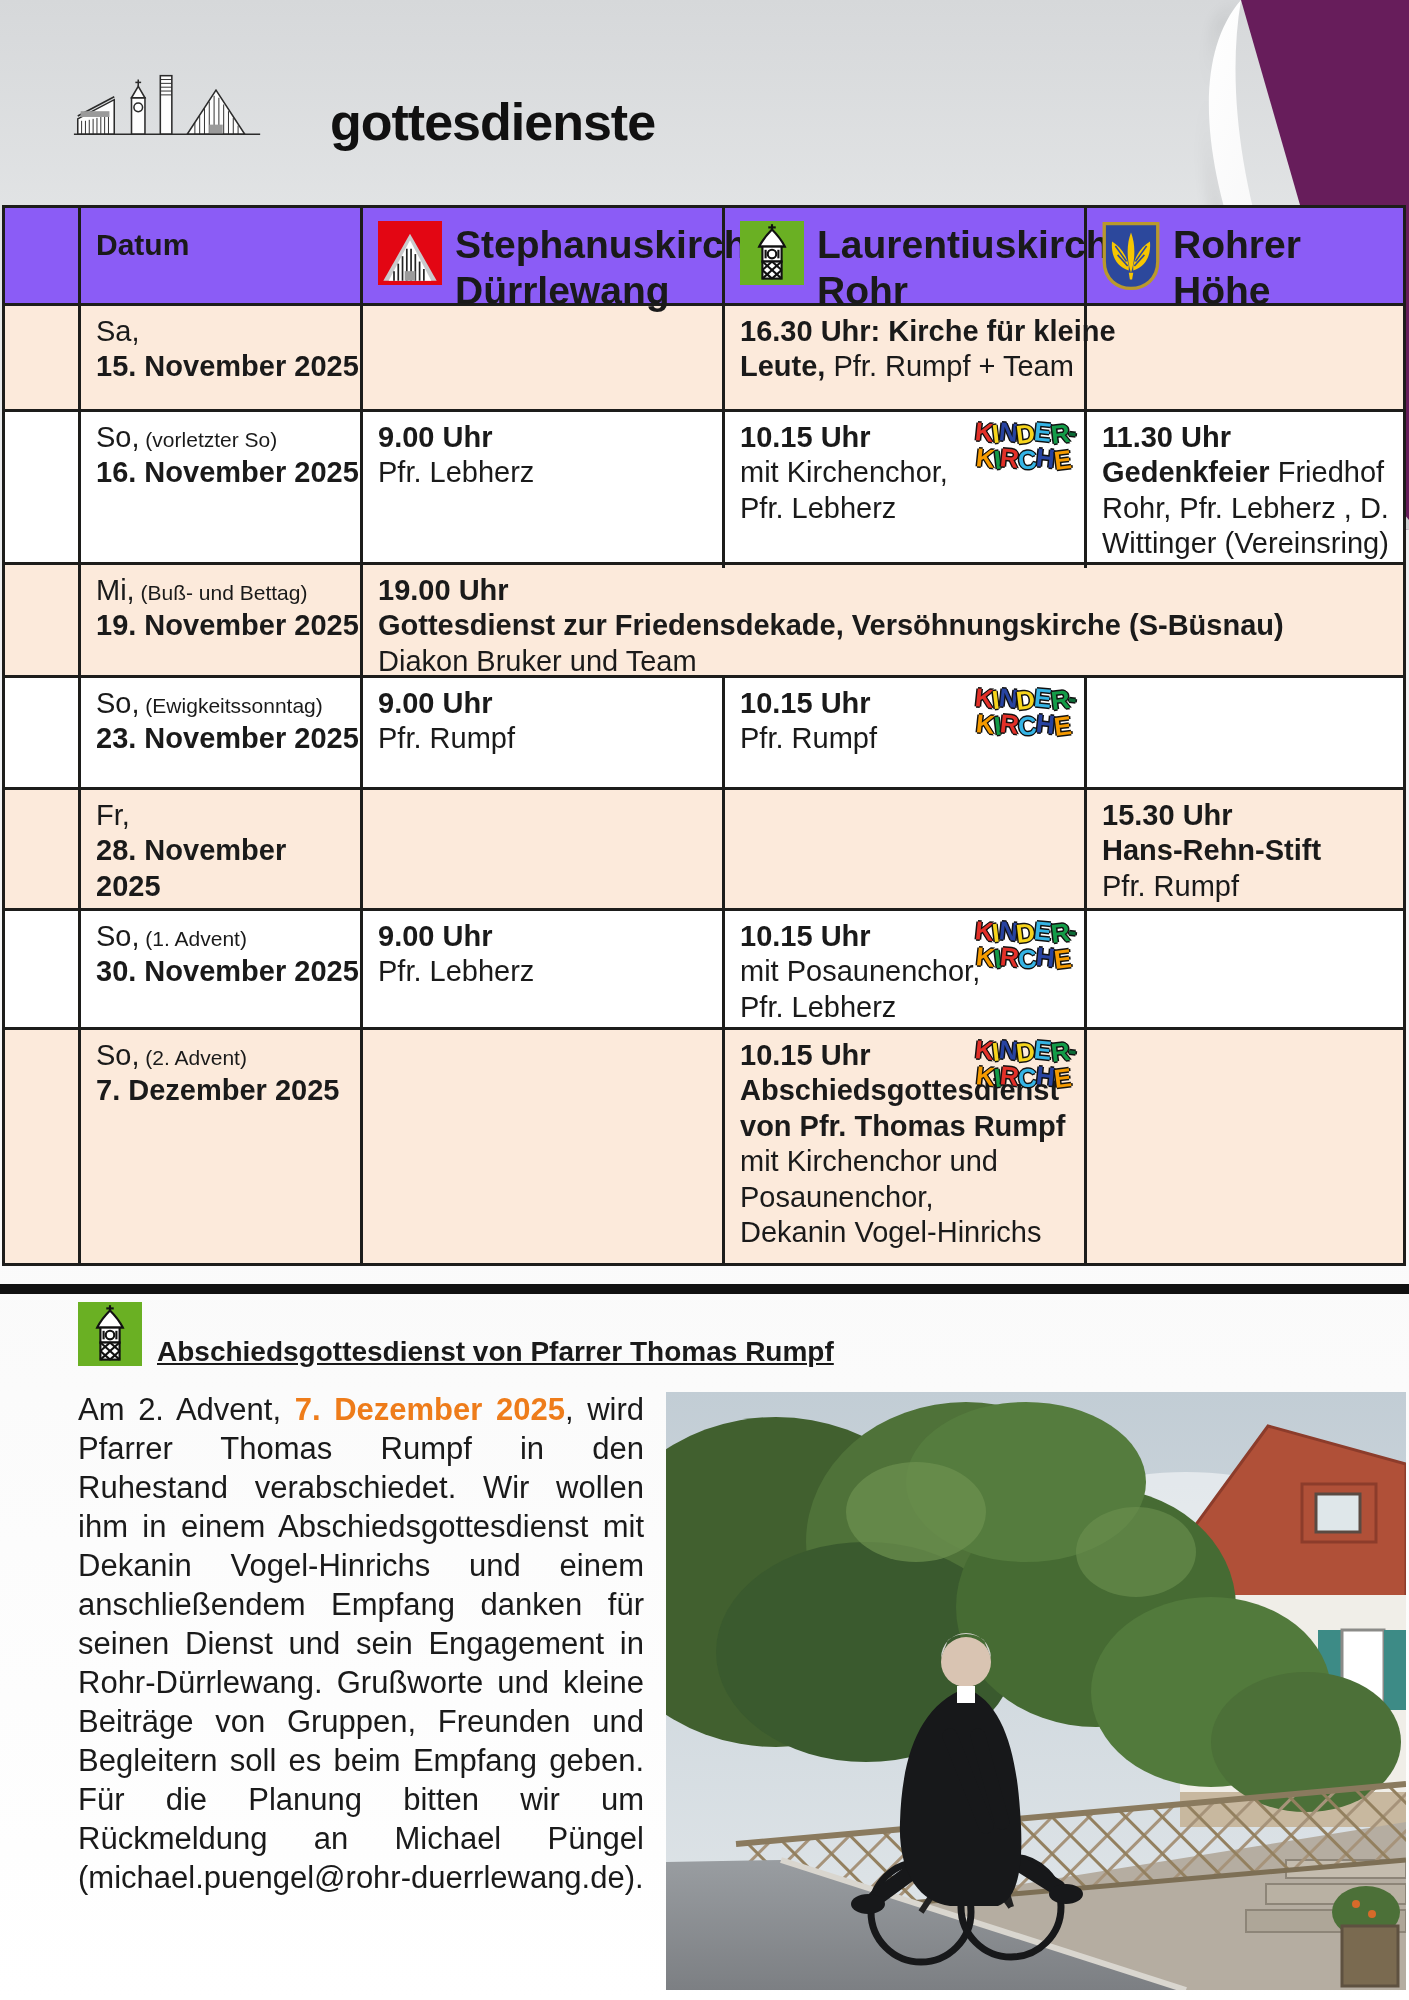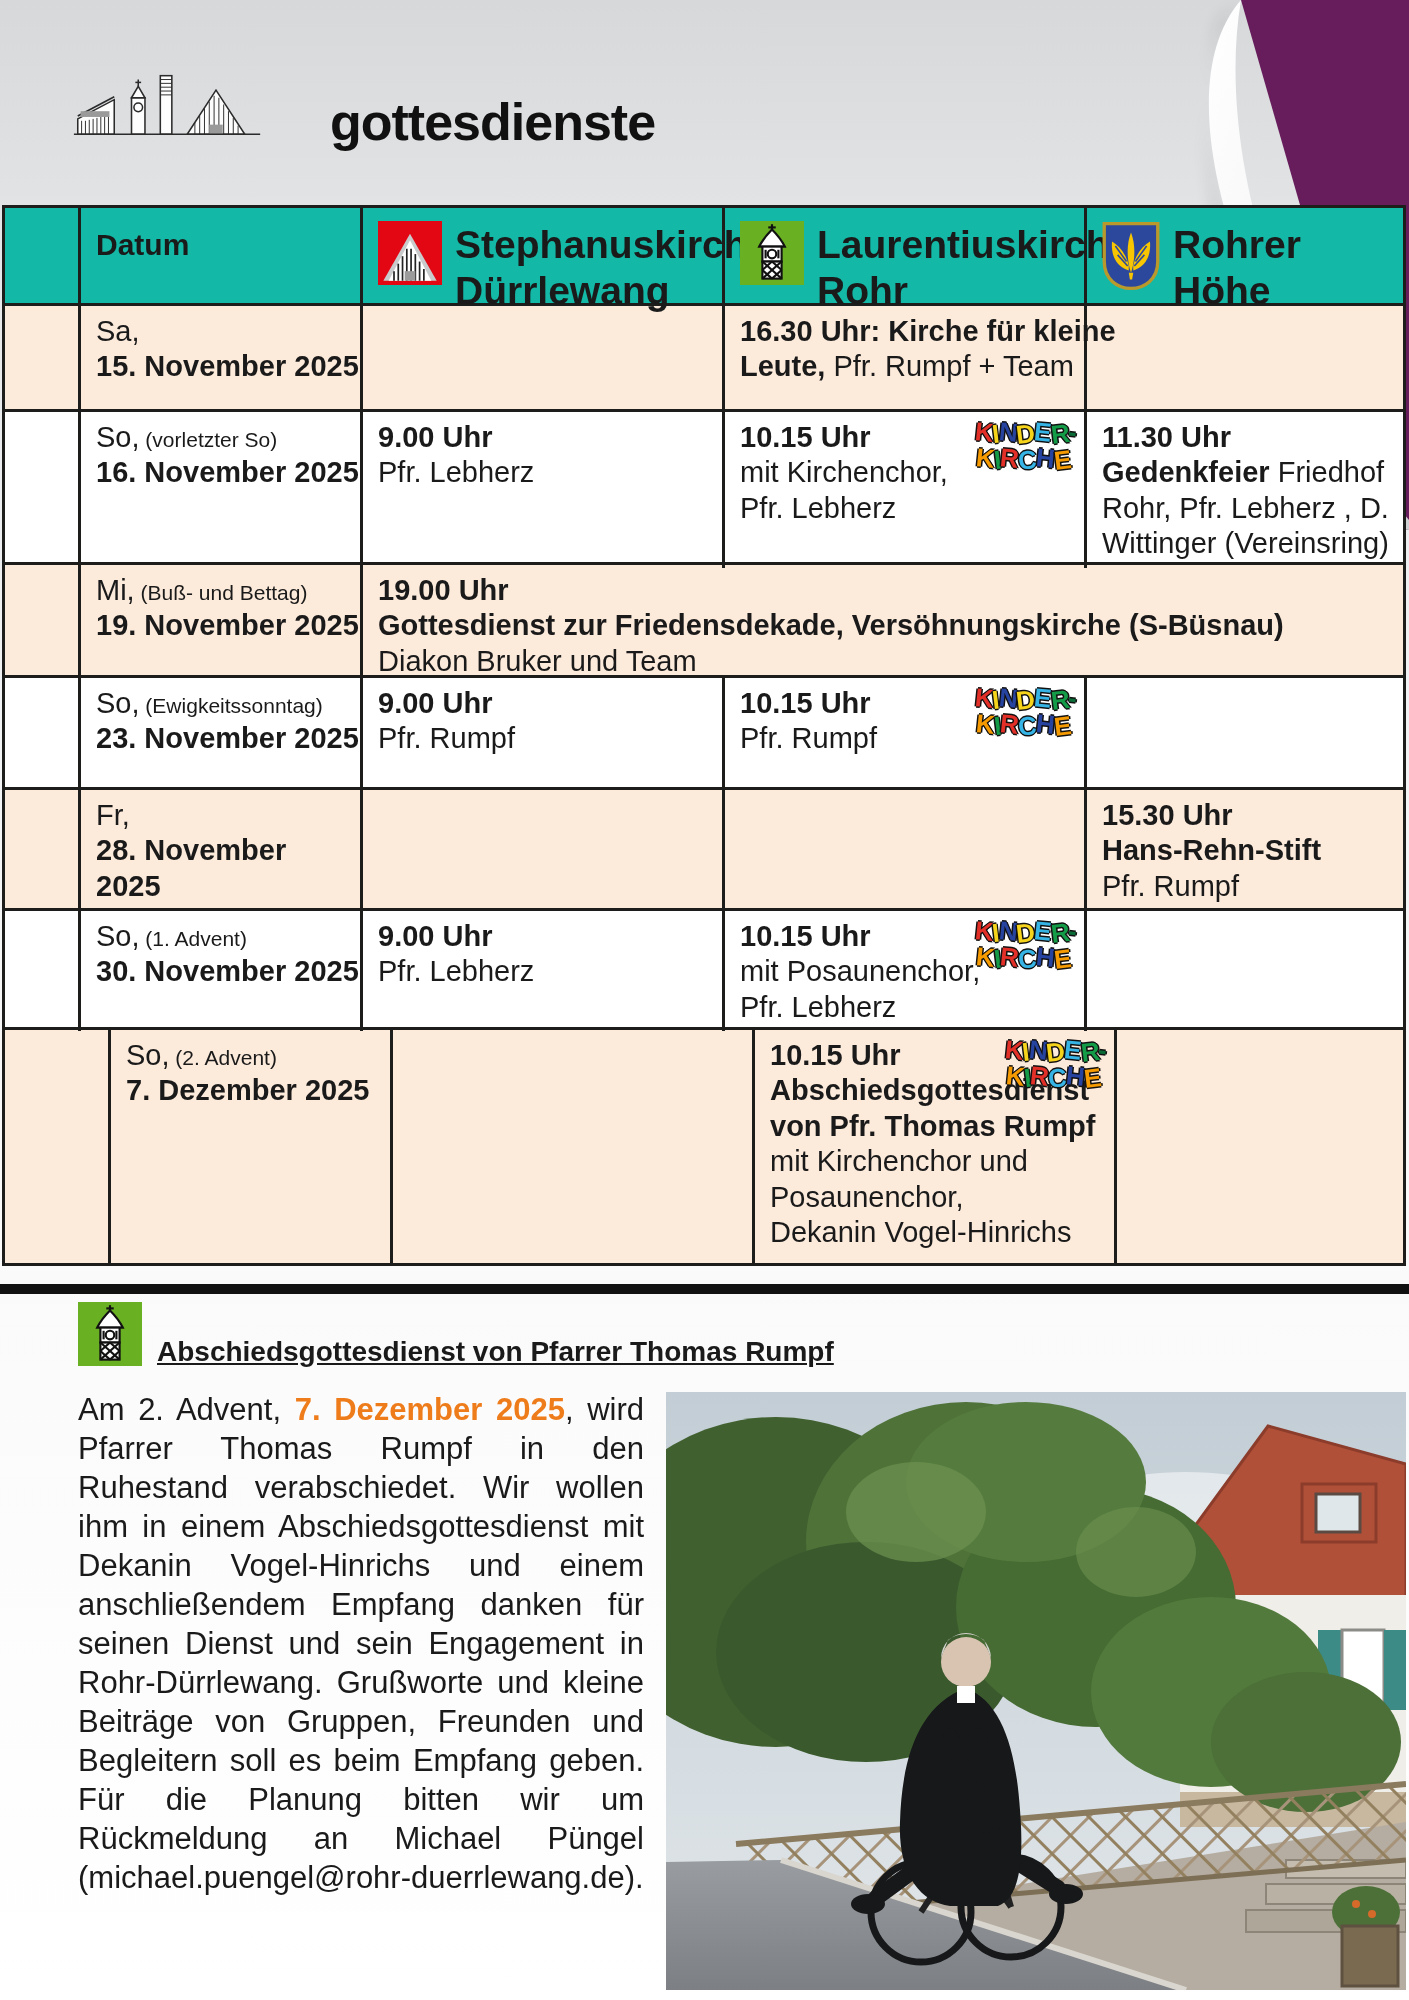--- a/index.html
+++ b/index.html
@@ -6,31 +6,31 @@
   .page{position:relative;width:1409px;height:2000px;margin:0 auto;overflow:hidden;
     background:linear-gradient(180deg,#d6d8da 0%,#e6e8e9 15%,#f1f2f3 35%,#fafafa 62%,#ffffff 100%);
     font-family:"Liberation Sans","DejaVu Sans",sans-serif;color:#1a1a1a;}
   
   .skyline{position:absolute;left:72px;top:68px;width:240px;height:96px;}
   .page-title{position:absolute;left:330px;top:92px;font-size:52px;font-weight:700;letter-spacing:-1px;color:#111;}
   .curl{position:absolute;right:0;top:0;width:420px;height:530px;}
   
   .gtable{position:absolute;left:2px;top:205px;width:1398px;border:3px solid #1d1d1b;background:#fff;}
   .trow{display:grid;grid-template-columns:76px 282px 362px 362px 1fr;border-bottom:3px solid #1d1d1b;box-sizing:border-box;}
-  .trow:last-child{border-bottom:none;padding-left:30px;}
+  .trow:last-child{border-bottom:none;}
   .trow.shade{background:#fceadb;}
   .cell{position:relative;border-right:3px solid #1d1d1b;padding:8px 12px 6px 15px;font-size:29px;line-height:1.22;overflow:visible;box-sizing:border-box;}
   .cell:last-child{border-right:none;}
   .c-merged{grid-column:3 / 6;}
   .ln{white-space:nowrap;}
   .sg-r{font-weight:400;}
   .sg-b{font-weight:700;}
   .sg-s{font-weight:400;font-size:21px;}
   .sg-o{font-weight:700;color:#ee7c1a;}
-  .hdr{background:#14b8a6;}
+  .hdr{background:#8b5cf6;}
   .hdr .cell{display:flex;gap:13px;align-items:flex-start;padding-top:13px;}
   .chname{font-weight:700;font-size:39px;line-height:1.18;padding-top:1px;}
   .datum-h{font-weight:700;font-size:30px;padding-top:6px;}
   .kinder{position:absolute;top:10px;right:8px;text-align:right;}
   .krow{display:flex;justify-content:flex-end;font-weight:700;font-size:26px;line-height:0.92;letter-spacing:-1px;}
   .krow span{display:inline-block;text-shadow:1.5px 0 0 #111,-1.5px 0 0 #111,0 1.5px 0 #111,0 -1.5px 0 #111;}
   .k2{margin-top:2px;padding-right:6px;}
   
   .thickbar{position:absolute;left:0;top:1284px;width:1409px;height:10px;background:#111;}
   .art-head{position:absolute;left:78px;top:1302px;display:flex;align-items:flex-end;gap:15px;}

